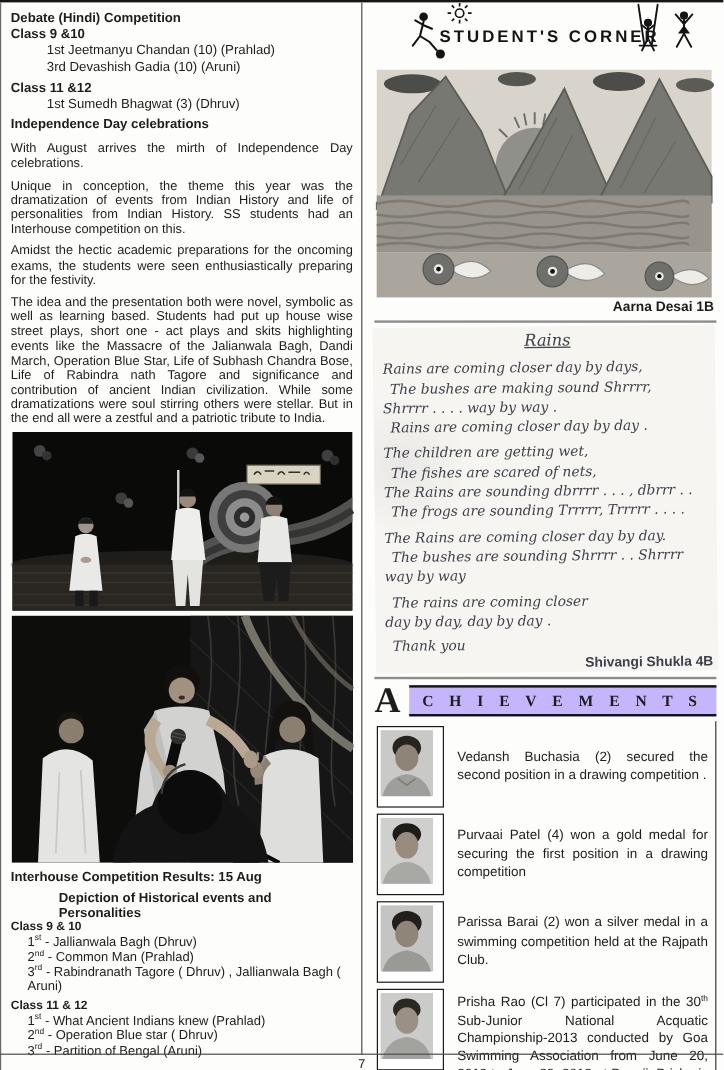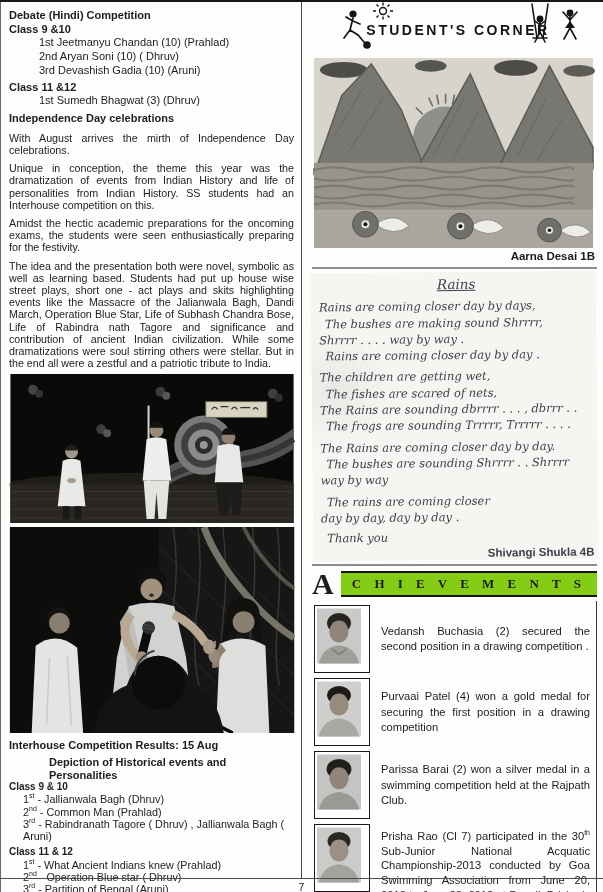--- a/index.html
+++ b/index.html
@@ -40,42 +40,41 @@
         color:#3e414b;font-size:11.5px;line-height:16.3px;transform:rotate(-0.6deg);
         background:radial-gradient(circle at 8% 40%, rgba(0,0,0,0.05), rgba(0,0,0,0) 18%),#f6f5f2;}
   .poem-title{text-align:center;text-decoration:underline;font-size:13.5px;margin-bottom:6px;}
   .poem-line.g{margin-top:5px;}
   .poem-line:nth-child(odd){margin-left:6px;}
   .thanks{margin-left:128px;margin-top:4px;}
   .poem-credit{font-family:"Liberation Sans",sans-serif;font-style:normal;}
 
   .ach-header{display:flex;align-items:stretch;margin-top:5px;height:26px;}
   .ach-initial{font-family:"Liberation Serif",serif;font-weight:bold;font-size:30px;line-height:26px;padding-right:7px;}
-  .ach-bar{flex:1;background:#84cc16;border-top:2px solid #141414;border-bottom:2px solid #141414;
+  .ach-bar{flex:1;background:#c4b5fd;border-top:2px solid #141414;border-bottom:2px solid #141414;
            display:flex;align-items:center;justify-content:center;
            font-family:"Liberation Serif",serif;font-weight:bold;font-size:13px;letter-spacing:5px;white-space:nowrap;}
   .ach-box{margin-top:4px;border-right:1px solid #3a3a3a;border-bottom:1px solid #3a3a3a;padding:4px 6px 2px 2px;}
   .ach-row{display:flex;gap:11px;margin-bottom:5px;min-height:65px;}
   .ach-photo{width:50px;height:62px;border:1px solid #1a1a1a;background:#fff;padding:2px;flex:none;line-height:0;}
   .ach-text{font-size:11.2px;line-height:15.5px;text-align:justify;align-self:center;margin:0;}
   .ach-row.tall .ach-text{align-self:flex-start;margin-top:2px;line-height:14.6px;}
   .ach-text sup{font-size:7px;}
 </style>
 </head>
 <body>
 
 <div class="page">
   <div class="page-left-border"></div>
 
   <div class="col-left">
     <div class="h">Debate (Hindi) Competition</div>
     <div class="h">Class 9 &amp;10</div>
     <div class="list1">
       <div class="entry">1st Jeetmanyu  Chandan  (10) (Prahlad)</div>
-      <div class="entry">2nd Aryan Soni (10) ( Dhruv)</div>
       <div class="entry">3rd Devashish Gadia (10) (Aruni)</div>
     </div>
     <div class="h mt3">Class 11 &amp;12</div>
     <div class="list1">
       <div class="entry">1st Sumedh Bhagwat (3) (Dhruv)</div>
     </div>
 
     <div class="h mt3">Independence Day celebrations</div>
     <p class="body">With August arrives the mirth of Independence Day celebrations.</p>
     <p class="body">Unique in conception, the theme this year was the dramatization of events from Indian History and life of personalities from Indian History. SS students had an Interhouse competition on this.</p>

